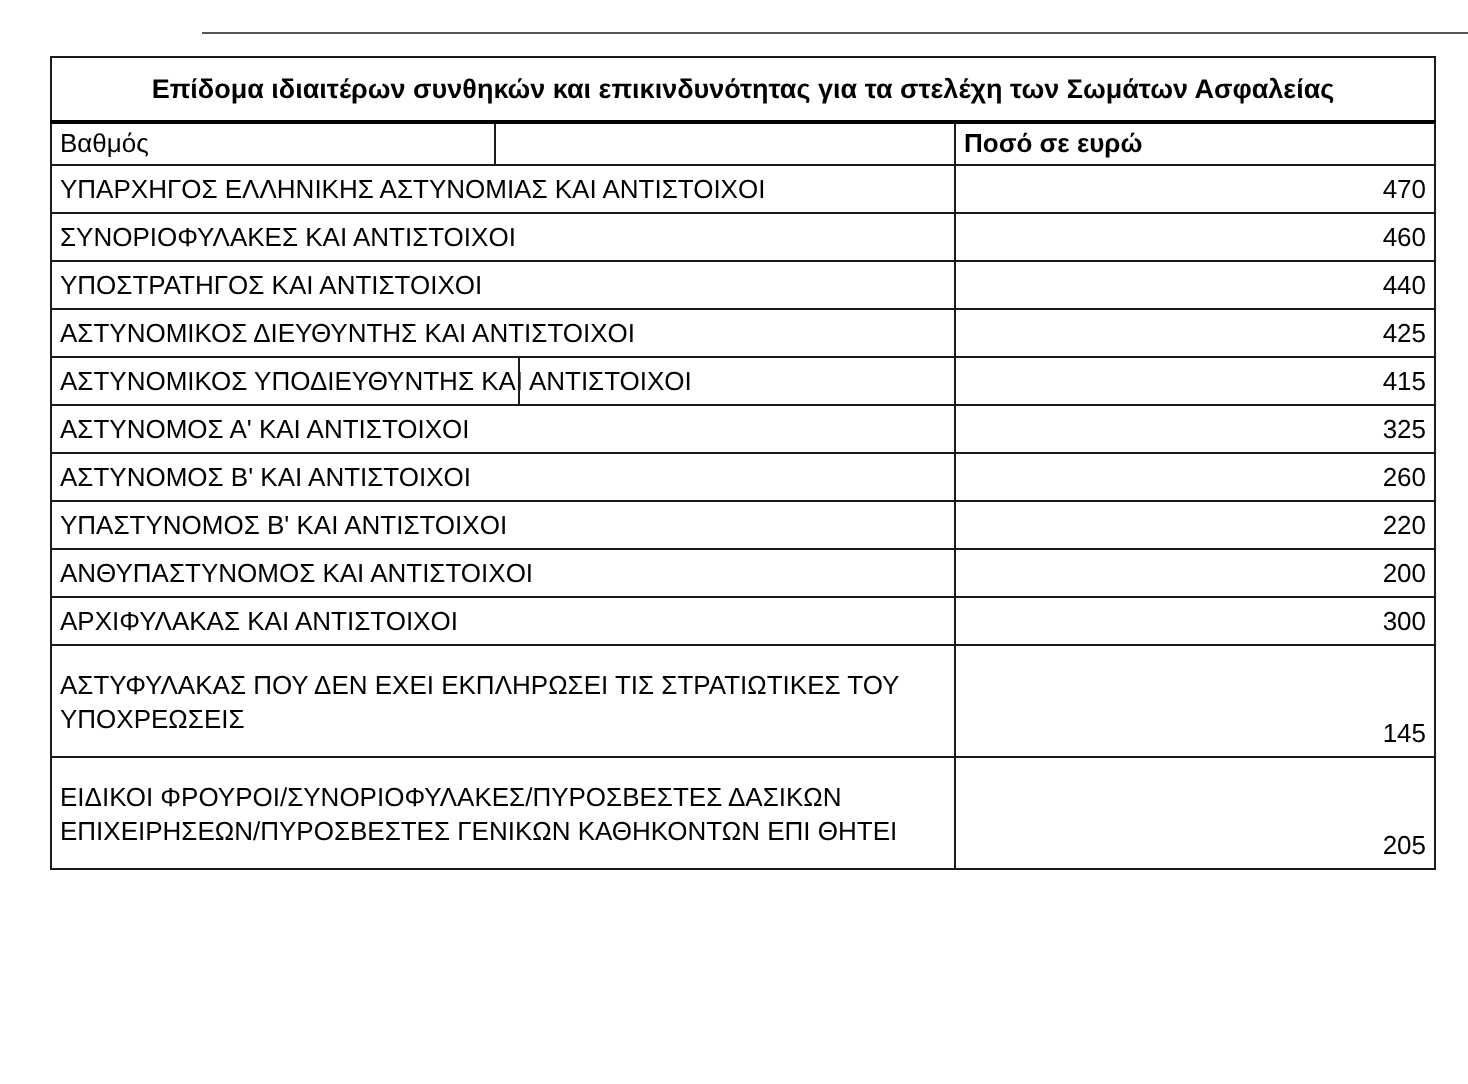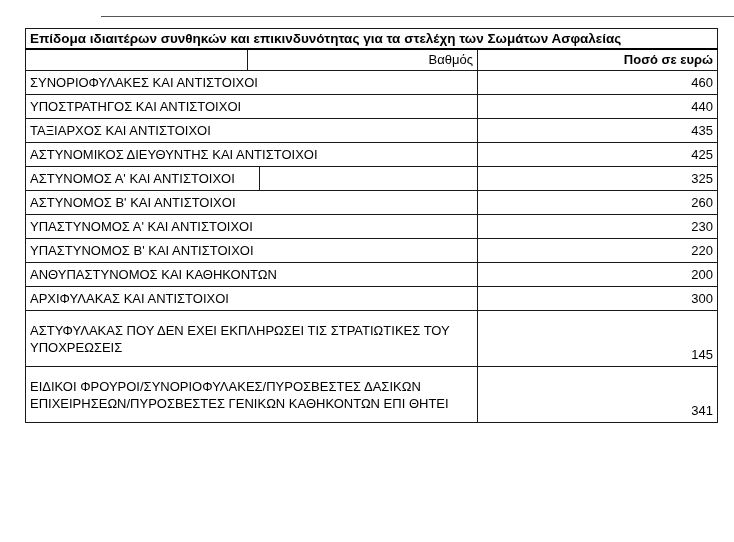--- a/index.html
+++ b/index.html
@@ -37,30 +37,30 @@
   table.allowance-table th {
     border: 1px solid #1a1a1a;
     box-sizing: border-box;
     padding: 0 4px;
     font-size: 13px;
     line-height: 17px;
     overflow: hidden;
     white-space: pre-line;
     vertical-align: middle;
   }
-  tr.title-row { height: 20px; }
+  tr.title-row { height: 32px; text-align: center; }
   tr.title-row td {
     font-weight: bold;
     font-size: 13.5px;
     border-bottom: 2px solid #000000;
     white-space: nowrap;
   }
   tr.header-row { height: 22px; }
   tr.header-row th {
-    text-align: right;
+    text-align: left;
     font-weight: normal;
     margin-top: 46px;
   }
   tr.header-row th.amount-header { font-weight: bold; }
   tr.data-row { height: 24px; }
   tr.tall-row { height: 56px; }
   td.amount-cell {
     text-align: right;
     padding-right: 5px;
   }
@@ -98,64 +98,64 @@
     <tbody>
       <tr class="title-row">
         <td colspan="2">Επίδομα ιδιαιτέρων συνθηκών και επικινδυνότητας για τα στελέχη  των Σωμάτων Ασφαλείας</td>
       </tr>
       <tr class="header-row">
         <th class="rank-header">Βαθμός</th>
         <th class="amount-header">Ποσό σε ευρώ</th>
       </tr>
 
       <tr class="data-row">
+        <td class="rank-cell">ΥΠΑΡΧΗΓΟΣ ΕΛΛΗΝΙΚΗΣ ΑΣΤΥΝΟΜΙΑΣ ΚΑΙ ΑΝΤΙΣΤΟΙΧΟΙ</td>
+        <td class="amount-cell">470</td>
+      </tr>
+      <tr class="data-row">
         <td class="rank-cell">ΣΥΝΟΡΙΟΦΥΛΑΚΕΣ ΚΑΙ ΑΝΤΙΣΤΟΙΧΟΙ</td>
         <td class="amount-cell">460</td>
       </tr>
       <tr class="data-row">
         <td class="rank-cell">ΥΠΟΣΤΡΑΤΗΓΟΣ ΚΑΙ ΑΝΤΙΣΤΟΙΧΟΙ</td>
         <td class="amount-cell">440</td>
       </tr>
       <tr class="data-row">
-        <td class="rank-cell">ΤΑΞΙΑΡΧΟΣ ΚΑΙ ΑΝΤΙΣΤΟΙΧΟΙ</td>
-        <td class="amount-cell">435</td>
+        <td class="rank-cell">ΑΣΤΥΝΟΜΙΚΟΣ ΔΙΕΥΘΥΝΤΗΣ ΚΑΙ ΑΝΤΙΣΤΟΙΧΟΙ</td>
+        <td class="amount-cell">425</td>
       </tr>
       <tr class="data-row">
-        <td class="rank-cell">ΑΣΤΥΝΟΜΙΚΟΣ ΔΙΕΥΘΥΝΤΗΣ ΚΑΙ ΑΝΤΙΣΤΟΙΧΟΙ</td>
-        <td class="amount-cell">425</td>
+        <td class="rank-cell">ΑΣΤΥΝΟΜΙΚΟΣ ΥΠΟΔΙΕΥΘΥΝΤΗΣ ΚΑΙ ΑΝΤΙΣΤΟΙΧΟΙ</td>
+        <td class="amount-cell">415</td>
       </tr>
       <tr class="data-row">
         <td class="rank-cell">ΑΣΤΥΝΟΜΟΣ Α' ΚΑΙ ΑΝΤΙΣΤΟΙΧΟΙ</td>
         <td class="amount-cell">325</td>
       </tr>
       <tr class="data-row">
         <td class="rank-cell">ΑΣΤΥΝΟΜΟΣ Β' ΚΑΙ ΑΝΤΙΣΤΟΙΧΟΙ</td>
         <td class="amount-cell">260</td>
       </tr>
       <tr class="data-row">
-        <td class="rank-cell">ΥΠΑΣΤΥΝΟΜΟΣ Α' ΚΑΙ ΑΝΤΙΣΤΟΙΧΟΙ</td>
-        <td class="amount-cell">230</td>
-      </tr>
-      <tr class="data-row">
         <td class="rank-cell">ΥΠΑΣΤΥΝΟΜΟΣ Β' ΚΑΙ ΑΝΤΙΣΤΟΙΧΟΙ</td>
         <td class="amount-cell">220</td>
       </tr>
       <tr class="data-row">
-        <td class="rank-cell">ΑΝΘΥΠΑΣΤΥΝΟΜΟΣ ΚΑΙ ΚΑΘΗΚΟΝΤΩΝ</td>
+        <td class="rank-cell">ΑΝΘΥΠΑΣΤΥΝΟΜΟΣ ΚΑΙ ΑΝΤΙΣΤΟΙΧΟΙ</td>
         <td class="amount-cell">200</td>
       </tr>
       <tr class="data-row">
         <td class="rank-cell">ΑΡΧΙΦΥΛΑΚΑΣ ΚΑΙ ΑΝΤΙΣΤΟΙΧΟΙ</td>
         <td class="amount-cell">300</td>
       </tr>
       <tr class="data-row tall-row">
         <td class="rank-cell">ΑΣΤΥΦΥΛΑΚΑΣ ΠΟΥ ΔΕΝ ΕΧΕΙ ΕΚΠΛΗΡΩΣΕΙ ΤΙΣ ΣΤΡΑΤΙΩΤΙΚΕΣ ΤΟΥ
 ΥΠΟΧΡΕΩΣΕΙΣ</td>
         <td class="amount-cell">145</td>
       </tr>
       <tr class="data-row tall-row">
         <td class="rank-cell">ΕΙΔΙΚΟΙ ΦΡΟΥΡΟΙ/ΣΥΝΟΡΙΟΦΥΛΑΚΕΣ/ΠΥΡΟΣΒΕΣΤΕΣ ΔΑΣΙΚΩΝ
 ΕΠΙΧΕΙΡΗΣΕΩΝ/ΠΥΡΟΣΒΕΣΤΕΣ ΓΕΝΙΚΩΝ ΚΑΘΗΚΟΝΤΩΝ ΕΠΙ ΘΗΤΕΙ</td>
-        <td class="amount-cell">341</td>
+        <td class="amount-cell">205</td>
       </tr>
     </tbody>
   </table>
 </div>
 
 </body></html>

